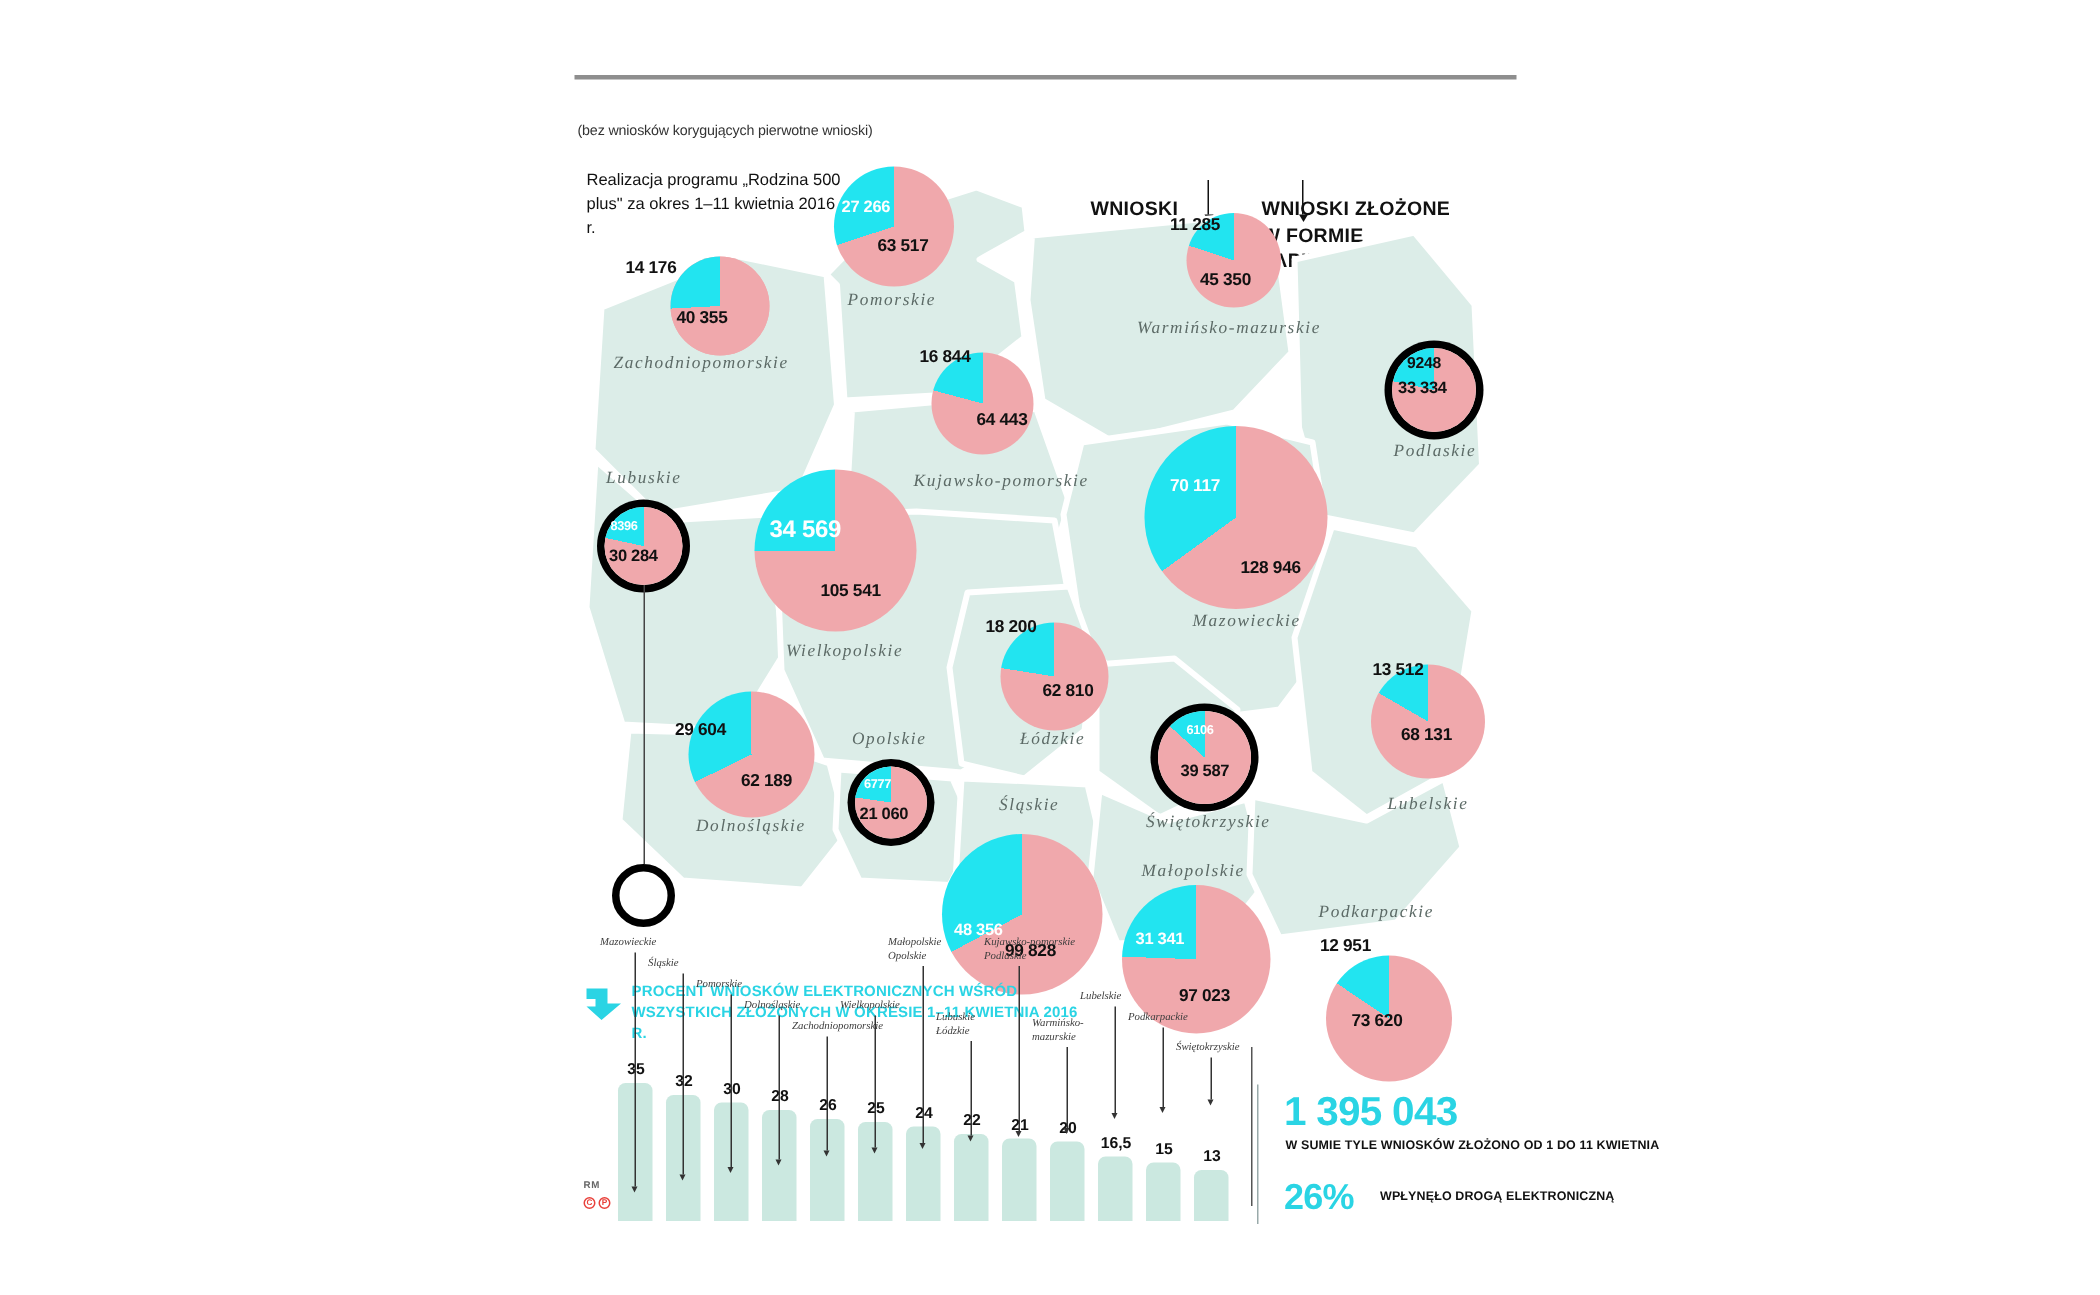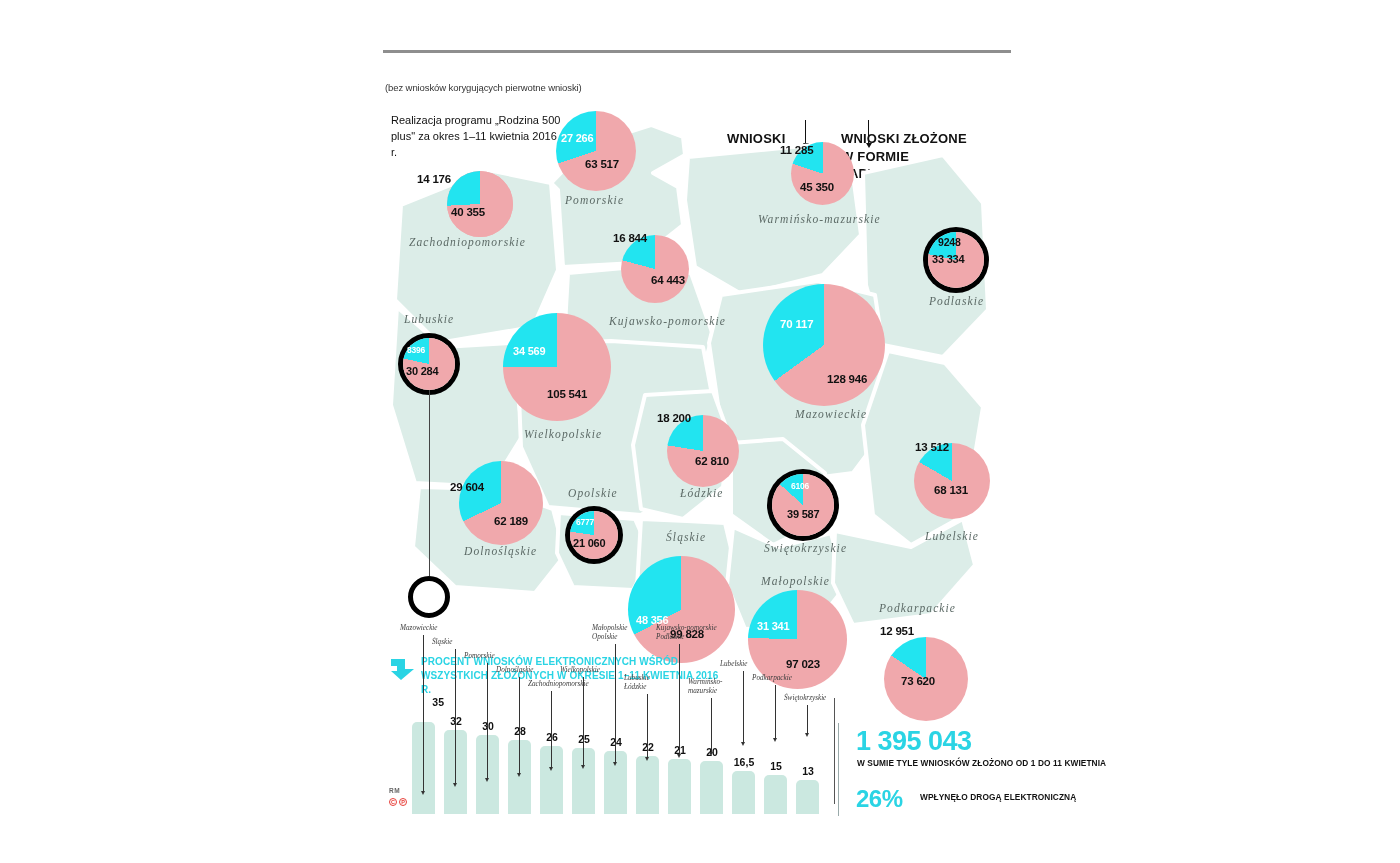--- a/index.html
+++ b/index.html
@@ -167,21 +167,21 @@
   <div class="regname" style="left:609px; top:315px;">Kujawsko-pomorskie</div>
 
   <div class="pie ring" style="left:403px; top:338px; width:52px; height:52px;
        background:conic-gradient(from 282deg, #22e4f0 0 78deg, #f0a8ac 78deg 360deg);"></div>
   <div class="pnum online" style="left:407px; top:345px; font-size:8.5px;">8396</div>
   <div class="pnum paper" style="left:406px; top:365px; font-size:11px;">30 284</div>
   <div class="regname" style="left:404px; top:313px;">Lubuskie</div>
 
   <div class="pie" style="left:503px; top:313px; width:108px; height:108px;
        background:conic-gradient(from 270deg, #22e4f0 0 90deg, #f0a8ac 90deg 360deg);"></div>
-  <div class="pnum online" style="left:513px; top:345px; font-size:11px;">34 569</div>
+  <div class="pnum online" style="left:513px; top:345px; font-size:16px;">34 569</div>
   <div class="pnum paper" style="left:547px; top:388px; font-size:11.5px;">105 541</div>
   <div class="regname" style="left:524px; top:428px;">Wielkopolskie</div>
 
   <div class="pie" style="left:763px; top:284px; width:122px; height:122px;
        background:conic-gradient(from 234deg, #22e4f0 0 126deg, #f0a8ac 126deg 360deg);"></div>
   <div class="pnum online" style="left:780px; top:318px; font-size:11.5px;">70 117</div>
   <div class="pnum paper" style="left:827px; top:373px; font-size:11.5px;">128 946</div>
   <div class="regname" style="left:795px; top:408px;">Mazowieckie</div>
 
   <div class="pie" style="left:667px; top:415px; width:72px; height:72px;
@@ -236,21 +236,21 @@
   <div class="leg-circle" style="left:408px; top:576px;"></div>
 
   <svg class="bc-arrow" viewBox="0 0 28 24">
     <path d="M2 2 L16 2 L16 12 L25 12 L12 23 L2 14 L8 14 L8 9 L2 9 Z" fill="#2ad4e4"></path>
   </svg>
   <div class="bc-legend">PROCENT WNIOSKÓW ELEKTRONICZNYCH WŚRÓD WSZYSTKICH ZŁOŻONYCH W OKRESIE 1–11 KWIETNIA 2016 R.</div>
 
   <div id="barchart">
 
   <div class="bar" style="left: 0px; height: 92px;"></div>
-      <div class="bval" style="left: -8px; bottom: 106px; text-align: right;">35</div>
+      <div class="bval" style="left: -8px; bottom: 95px;">35</div>
       <div class="blab" style="left: -12px; top: -78px;">
         <div>Mazowieckie</div>
       </div>
       <div class="bline" style="left: 11px; top: -67.5px; height: 156.5px;"></div>
       <div class="bar" style="left: 32px; height: 84.1143px;"></div>
       <div class="bval" style="left: 24px; bottom: 87.1143px;">32</div>
       <div class="blab" style="left: 20px; top: -64px;">
         <div>Śląskie</div>
       </div>
       <div class="bline" style="left: 43px; top: -53.5px; height: 134.614px;"></div>

